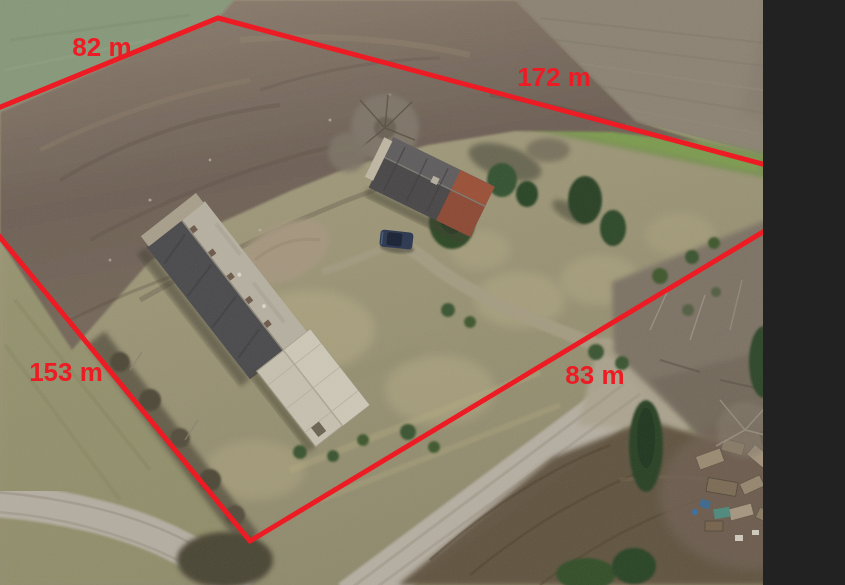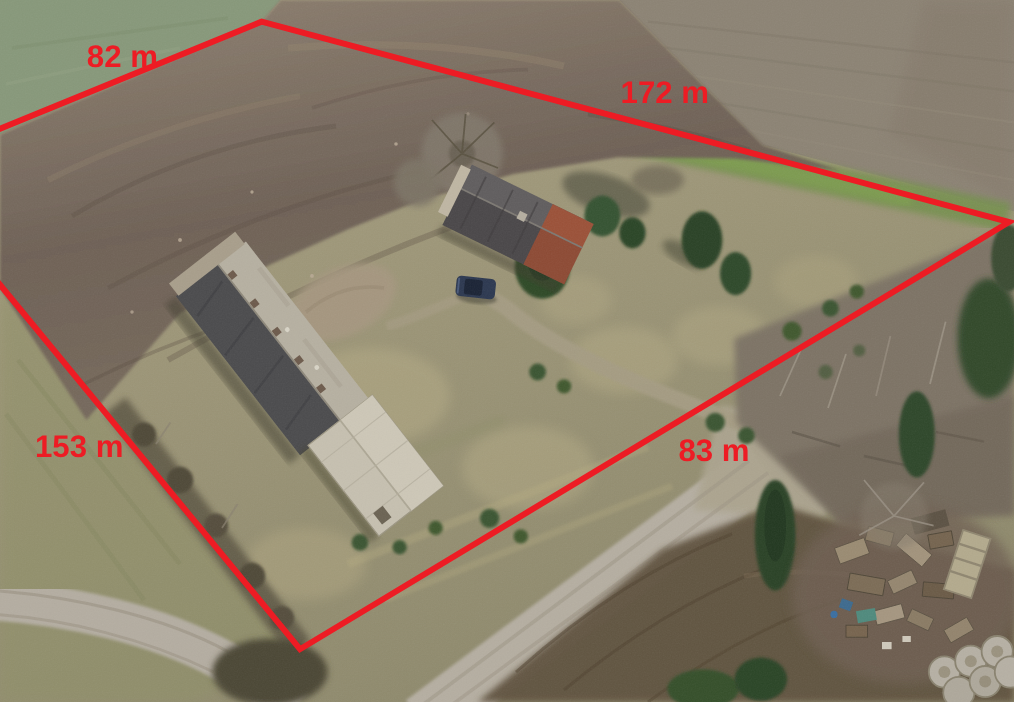--- a/index.html
+++ b/index.html
@@ -1,16 +1,16 @@
 <!DOCTYPE html>
 <html><head>
 <meta charset="utf-8">
 <style>
   html,body{margin:0;padding:0;background:#222;}
-  .photo-frame{position:relative;width:845px;height:585px;overflow:hidden;background:#9a9376;}
+  .photo-frame{position:relative;width:763px;height:585px;overflow:hidden;background:#9a9376;}
   svg{display:block;}
   .measure-label{font:bold 26px "Liberation Sans", sans-serif;text-anchor:middle;}
 </style>
 </head>
 <body>
 
 <div class="photo-frame">
 <svg width="845" height="585" viewBox="0 0 845 585" xmlns="http://www.w3.org/2000/svg">
   <defs>
     <linearGradient id="baseGrad" x1="0" y1="0" x2="0.4" y2="1">

